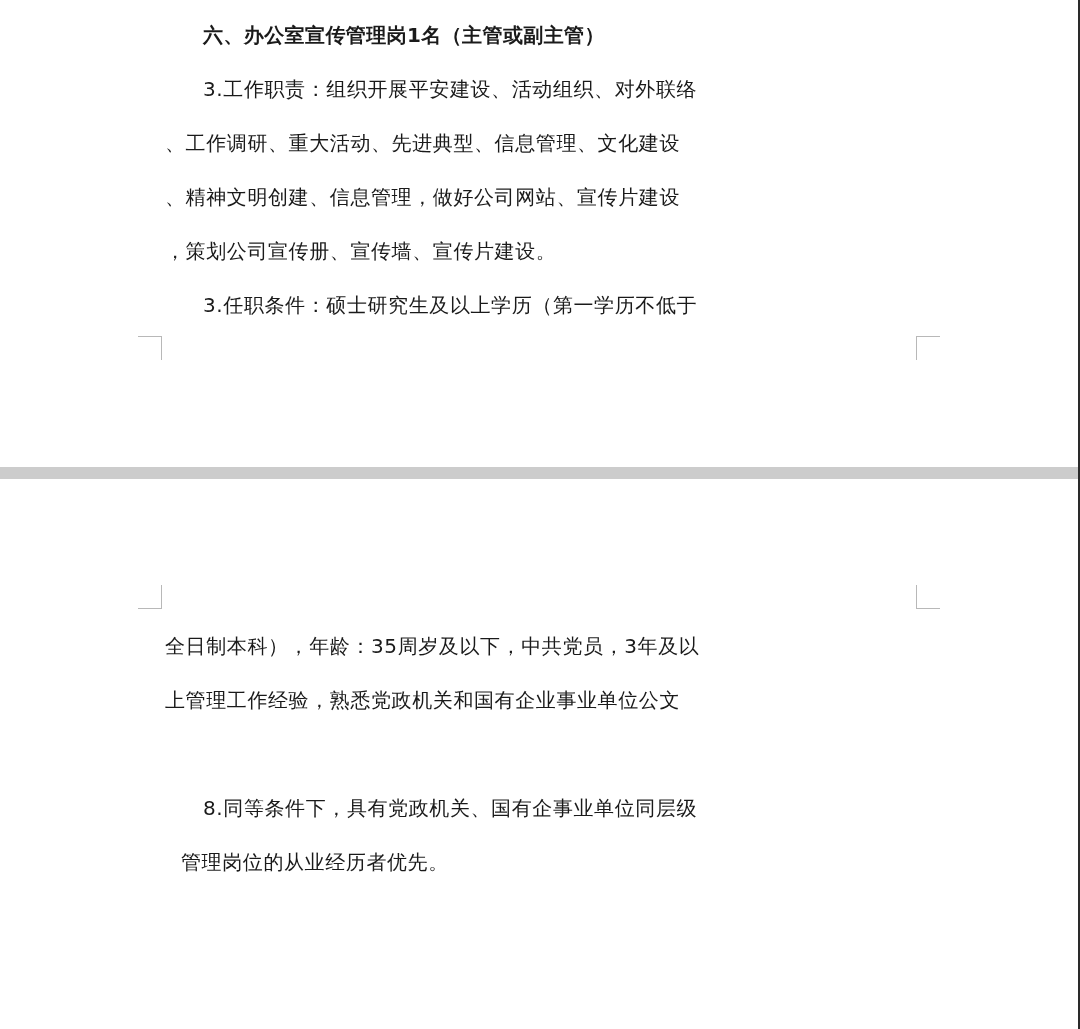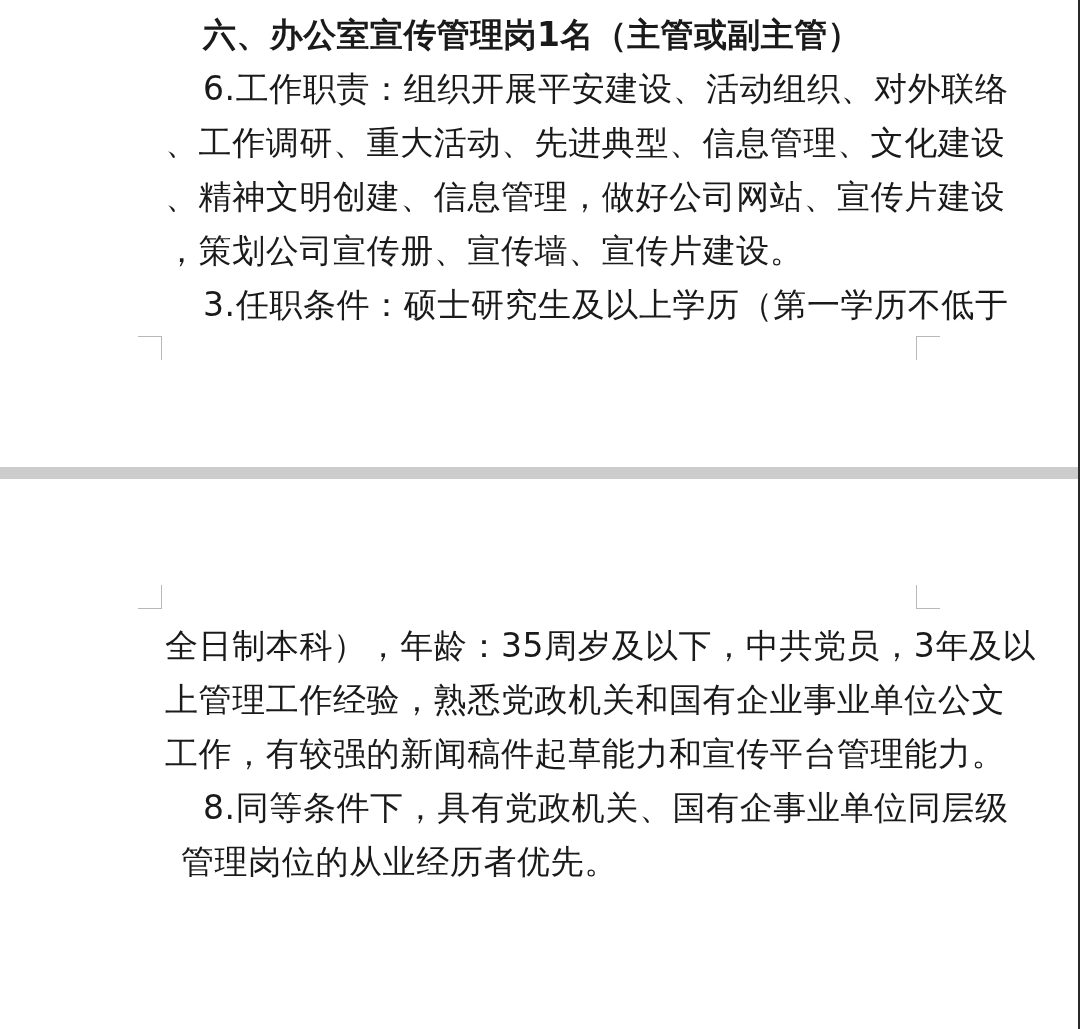--- a/index.html
+++ b/index.html
@@ -9,33 +9,33 @@
     font-family: "DejaVu Sans", "Liberation Sans", sans-serif;
     color:#1a1a1a;
   }
   .page { position:absolute; left:0; width:1078px; background:#ffffff; }
   .page1 { top:0; height:467px; }
   .page2 { top:479px; height:408px; }
   .separator { position:absolute; left:0; top:467px; width:1078px; height:12px; background:#cccccc; }
   .right-edge { position:absolute; right:0; top:0; width:2px; height:1029px; background:#2a2a2a; }
   .line {
     position:absolute; left:165px; width:752px;
-    font-size:33px; line-height:54px; height:54px;
+    font-size:20px; line-height:54px; height:54px;
     white-space:nowrap; letter-spacing:0.6px;
   }
   .indent { left:203px; width:714px; }
   .title { left:203px; font-weight:bold; letter-spacing:0.4px; }
   .mark { position:absolute; background:#b8b8b8; }
 </style>
 </head>
 <body>
 
 <div class="page page1">
   <div class="line title" style="top:8px;">六、办公室宣传管理岗1名（主管或副主管）</div>
-  <div class="line indent" style="top:62px;">6.工作职责：组织开展平安建设、活动组织、对外联络</div>
+  <div class="line indent" style="top:62px;">3.工作职责：组织开展平安建设、活动组织、对外联络</div>
   <div class="line" style="top:116px;">、工作调研、重大活动、先进典型、信息管理、文化建设</div>
   <div class="line" style="top:170px;">、精神文明创建、信息管理，做好公司网站、宣传片建设</div>
   <div class="line" style="top:224px;">，策划公司宣传册、宣传墙、宣传片建设。</div>
   <div class="line indent" style="top:278px;">3.任职条件：硕士研究生及以上学历（第一学历不低于</div>
 
   <div>
     <div class="mark" style="left:138px; top:336px; width:24px; height:1px;"></div>
     <div class="mark" style="left:161px; top:336px; width:1px; height:24px;"></div>
   </div>
   <div>
@@ -52,18 +52,17 @@
     <div class="mark" style="left:161px; top:106px; width:1px; height:24px;"></div>
     <div class="mark" style="left:138px; top:129px; width:24px; height:1px;"></div>
   </div>
   <div>
     <div class="mark" style="left:916px; top:106px; width:1px; height:24px;"></div>
     <div class="mark" style="left:916px; top:129px; width:24px; height:1px;"></div>
   </div>
 
   <div class="line" style="top:140px;">全日制本科），年龄：35周岁及以下，中共党员，3年及以</div>
   <div class="line" style="top:194px;">上管理工作经验，熟悉党政机关和国有企业事业单位公文</div>
-  <div class="line" style="top:248px;">工作，有较强的新闻稿件起草能力和宣传平台管理能力。</div>
   <div class="line indent" style="top:302px;">8.同等条件下，具有党政机关、国有企事业单位同层级</div>
   <div class="line" style="top:356px;margin-left:16px;">管理岗位的从业经历者优先。</div>
 </div>
 
 <div class="right-edge"></div>
 
 </body></html>

